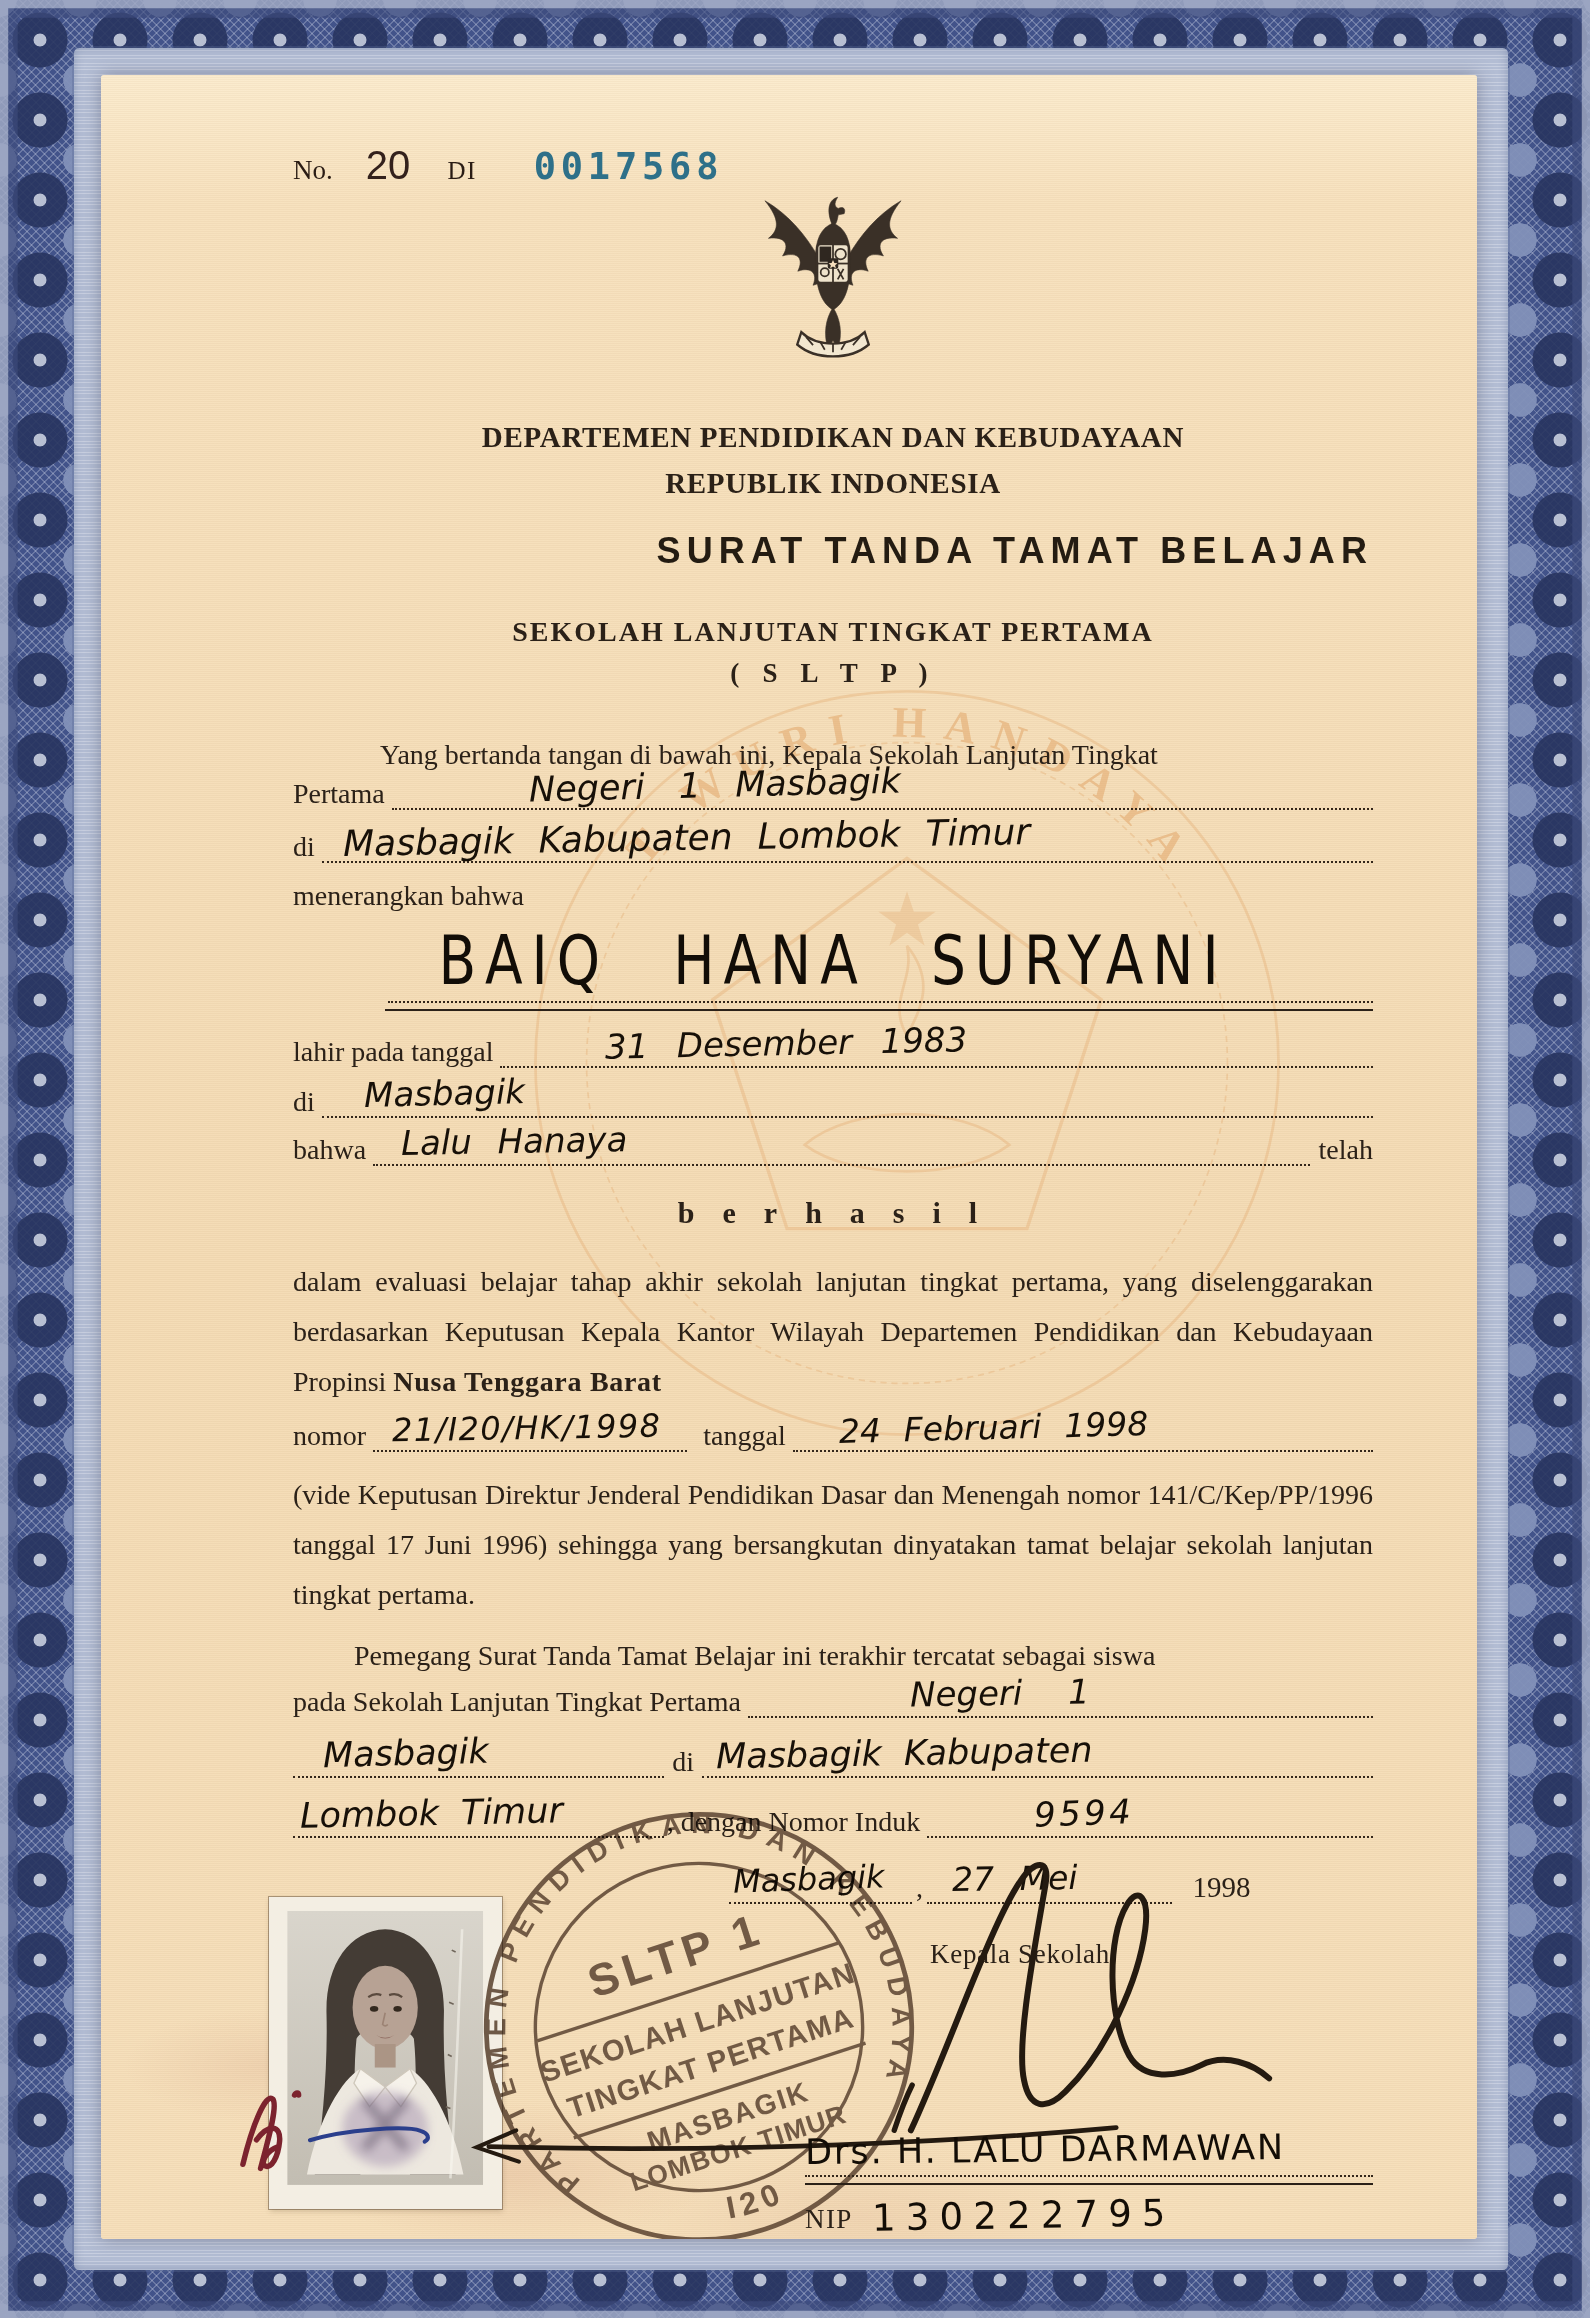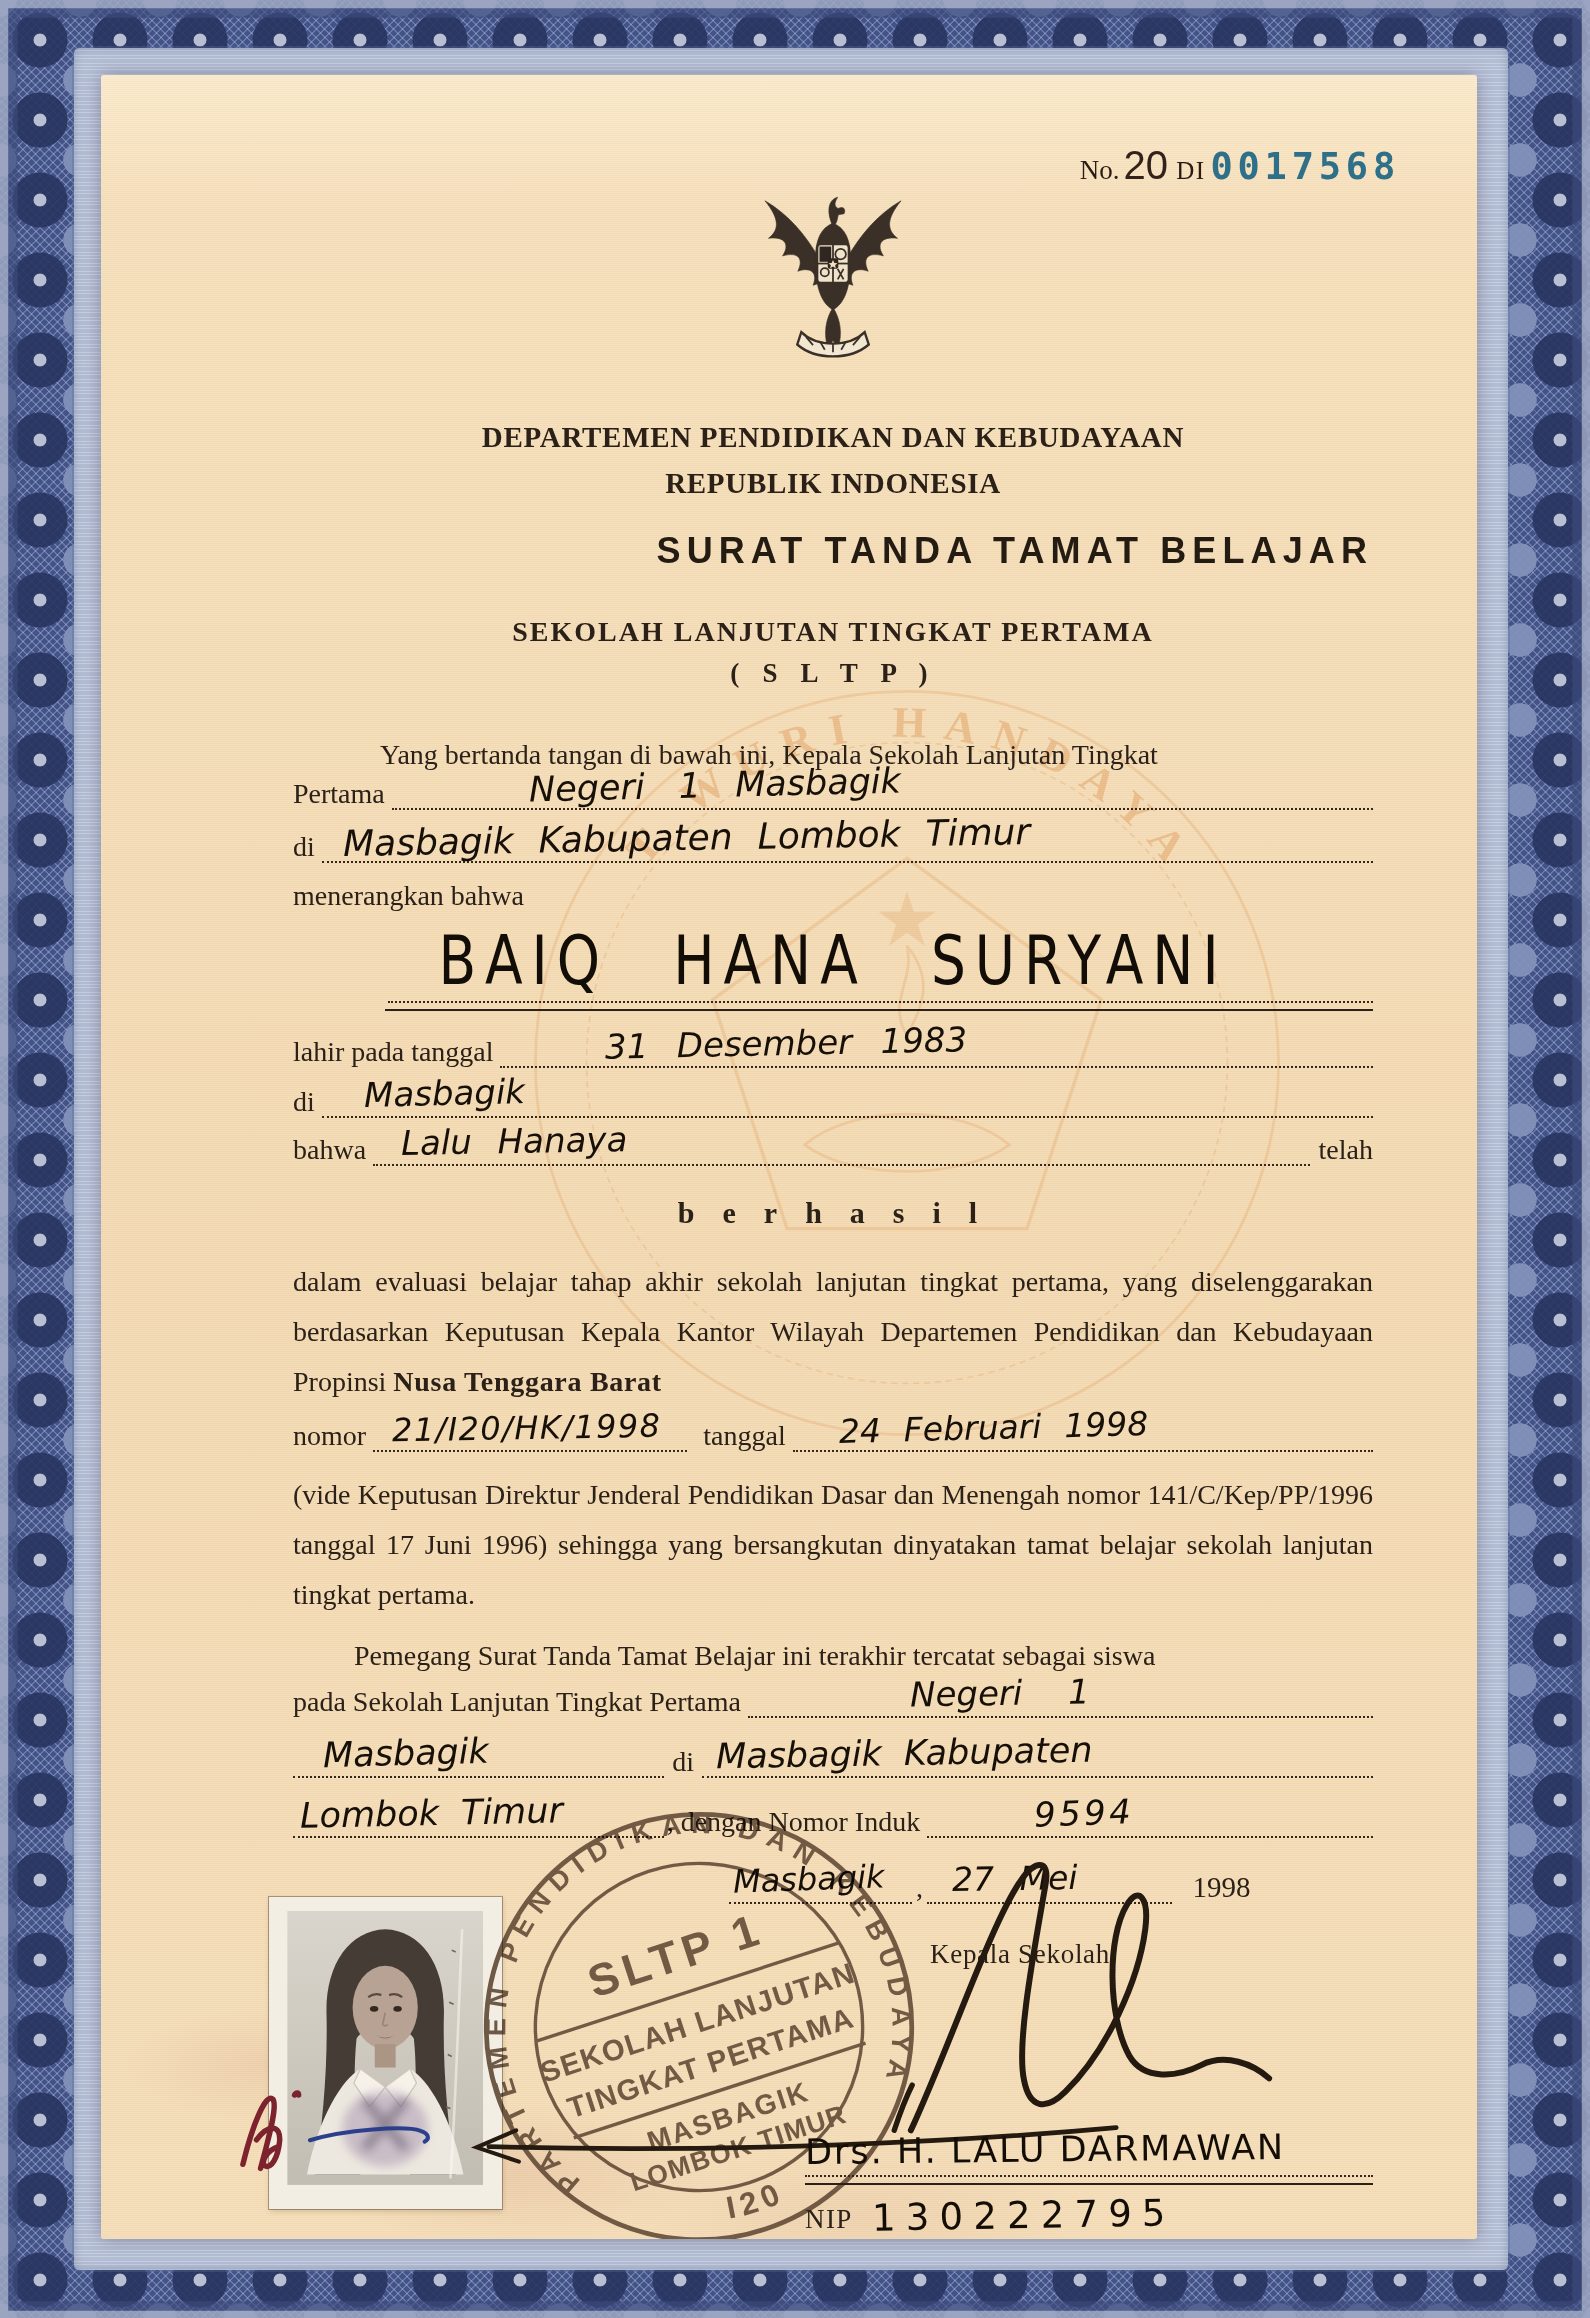--- a/index.html
+++ b/index.html
@@ -42,27 +42,27 @@
       radial-gradient(286px 102px at 30% 97%, rgba(190,120,100,.16), transparent 70%),
       radial-gradient(204px 82px at 12% 92%, rgba(190,120,100,.12), transparent 70%),
       radial-gradient(341px 109px at 55% 99%, rgba(186,118,98,.10), transparent 70%); }
 
   .content { position:relative; z-index:2; padding:0 104px 0 192px; height:100%; color:#2b2118; }
 
   
   .watermark { position:absolute; z-index:1; left:414px; top:596px; width:784px; height:784px; opacity:.9; }
 
   
-  .serial-row { display:flex; justify-content:flex-end; align-items:baseline;
-    margin:68px -27px 0 0; height:38px; }
+  .serial-row { display:flex; justify-content:flex-start; align-items:baseline;
+    margin:68px -27px 0 0; height:38px;gap:29px; }
   .serial-no   { font-size:27px; color:#2a1c14; }
   .serial-20   { font-size:40px; color:#33211c; margin-left:4.1px; font-family:"Liberation Sans",sans-serif; }
   .serial-di   { font-size:25px; margin-left:8.2px; letter-spacing:1.4px; color:#2a1c14; }
   .serial-num  { font-family:"DejaVu Sans Mono",monospace; font-weight:bold; font-size:37px;
-                 letter-spacing:4.8px; color:#2e7089; margin-left:5px; }
+                 letter-spacing:4.8px; color:#2e7089; margin-left:28px; }
 
   
   .garuda { display:block; margin:-20.4px auto 0; width:176px; height:218px; }
 
   
   .h-dept1 { margin-top:42px; text-align:center; font-weight:bold; font-size:29px; letter-spacing:0.7px; }
   .h-dept2 { margin-top:13.6px; text-align:center; font-weight:bold; font-size:29px; letter-spacing:0.7px; }
   .h-title { margin-top:30px; text-align:right; font-family:"Liberation Sans",sans-serif;
              font-weight:bold; font-size:36px; letter-spacing:6.1px; color:#241c12; }
   .h-sub   { margin-top:44px; text-align:center; font-weight:bold; font-size:28px; letter-spacing:2px; }

